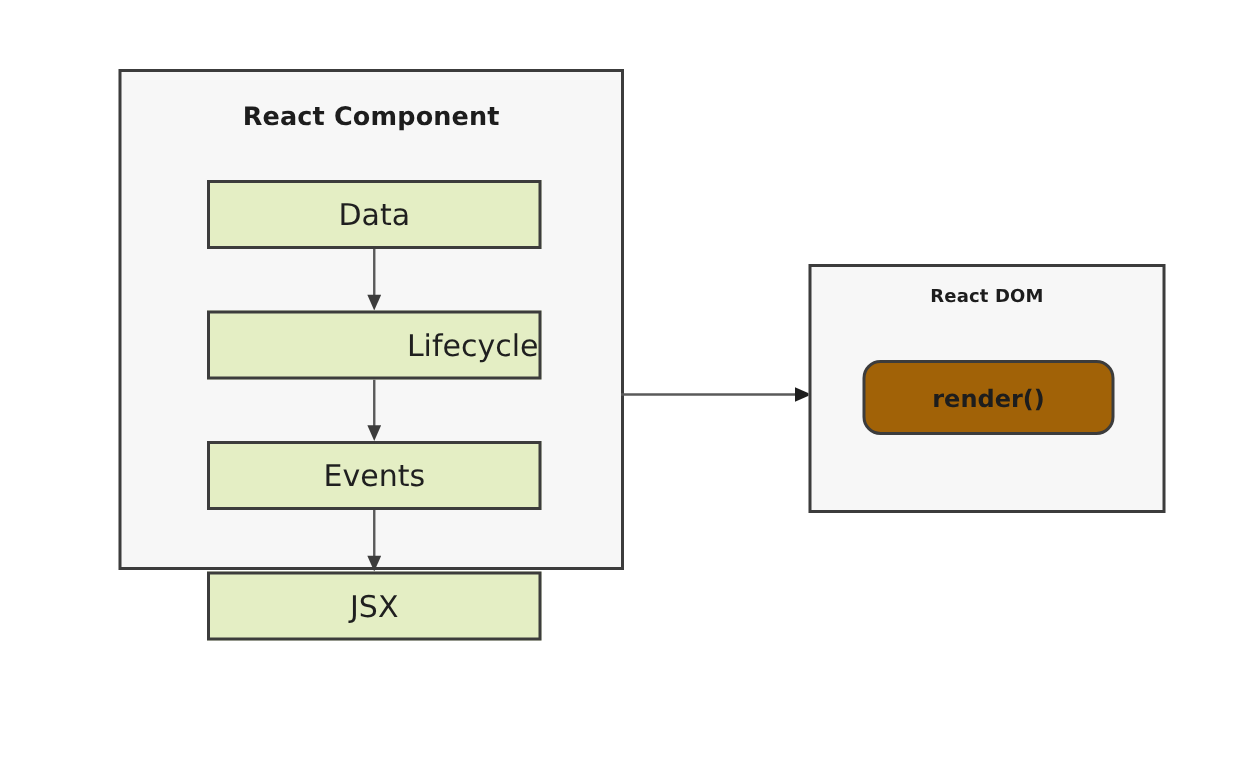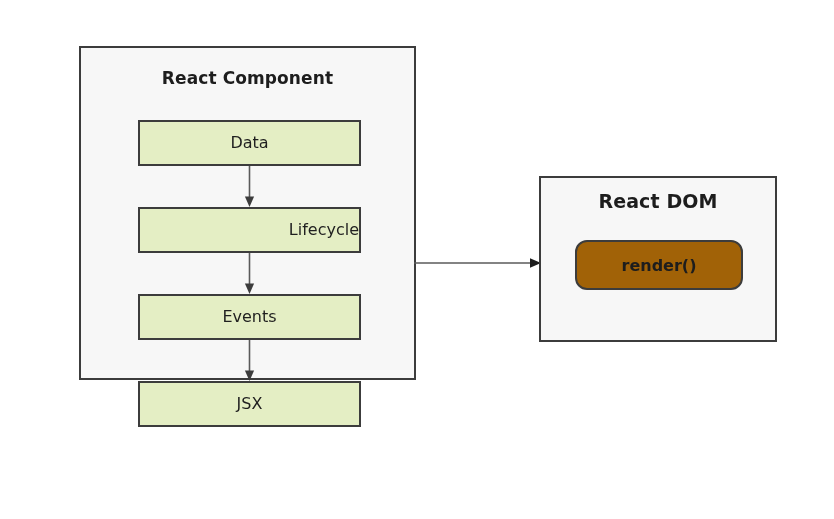--- a/index.html
+++ b/index.html
@@ -56,37 +56,37 @@
     letter-spacing: 0.1px;
   }
 
   #react-component-title {
     top: 20px;
     font-size: 17px;
   }
 
   #react-dom-title {
     top: 12px;
-    font-size: 19px;
+    font-size: 12px;
   }
 
   
   .flow-box {
     position: absolute;
     left: 57px;            
     width: 223px;
     height: 46px;
     background: #e4eec4;
     border: 2px solid #3c3c3c;
     box-sizing: border-box;
     display: flex;
     align-items: center;
     justify-content: center;
     color: #1f1f1f;
-    font-size: 16px;
+    font-size: 20px;
     line-height: 1;
   }
 
   #flow-box-0 { top: 72px; }   
   #flow-box-1 { top: 159px; justify-content: flex-end; }  
   #flow-box-2 { top: 246px; }  
   #flow-box-3 { top: 333px; }  
 
   
   .v-arrow {

